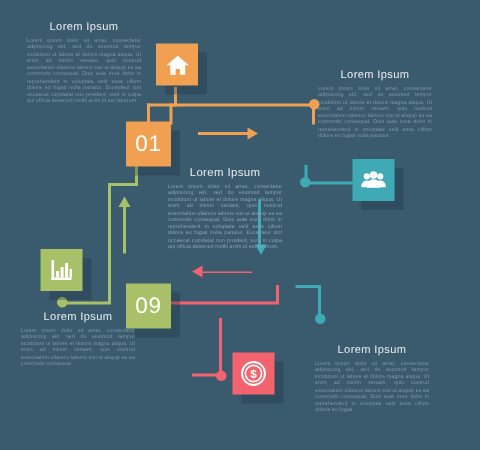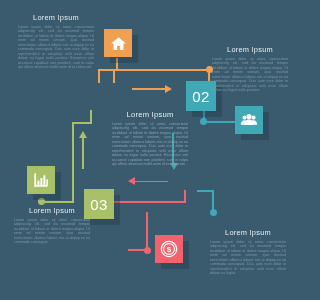--- a/index.html
+++ b/index.html
@@ -84,28 +84,28 @@
 
   <div class="line" style="left:41px;top:200.5px;width:33px;height:2.2px;background:#a8c169;"></div>
   <div class="line" style="left:72px;top:122px;width:2.2px;height:80px;background:#a8c169;"></div>
   <div class="line" style="left:72px;top:122px;width:20px;height:2.2px;background:#a8c169;"></div>
   <div class="line" style="left:90px;top:110px;width:2.2px;height:13px;background:#a8c169;"></div>
   <div class="dot" style="left:38px;top:197.5px;width:7px;height:7px;background:#a8c169;"></div>
 
   <div class="line" style="left:82px;top:138px;width:1.9px;height:31px;background:#a8c169;"></div>
   <div class="arrow" style="left:79px;top:131px;border-left:4.2px solid transparent;border-right:4.2px solid transparent;border-bottom:7px solid #a8c169;"></div>
 
-
-  <div class="numbox shadow" style="left:186px;top:81px;width:30px;height:30px;background:#3fa9b5;">
-    <span class="nlabel">02</span>
+  <div class="numbox shadow" style="left:84px;top:81px;width:30px;height:30px;background:#f0a050;">
+    <span class="nlabel">01</span>
   </div>
 
 
+
   <div class="numbox shadow" style="left:84px;top:189px;width:30px;height:30px;background:#a8c169;">
-    <span class="nlabel">03</span>
+    <span class="nlabel">09</span>
   </div>
 
   <div class="iconbox shadow" style="left:104px;top:29px;width:28px;height:28px;background:#f0a050;">
     <svg width="17" height="17" viewBox="0 0 24 24" fill="#ffffff">
       <path d="M12 3 L1.5 12 H5 V21 H10 V15.5 H14 V21 H19 V12 H22.5 Z"></path>
     </svg>
   </div>
 
   <div class="iconbox shadow" style="left:235px;top:106px;width:28px;height:28px;background:#3fa9b5;">
     <svg width="18" height="18" viewBox="0 0 30 24" fill="#ffffff">

